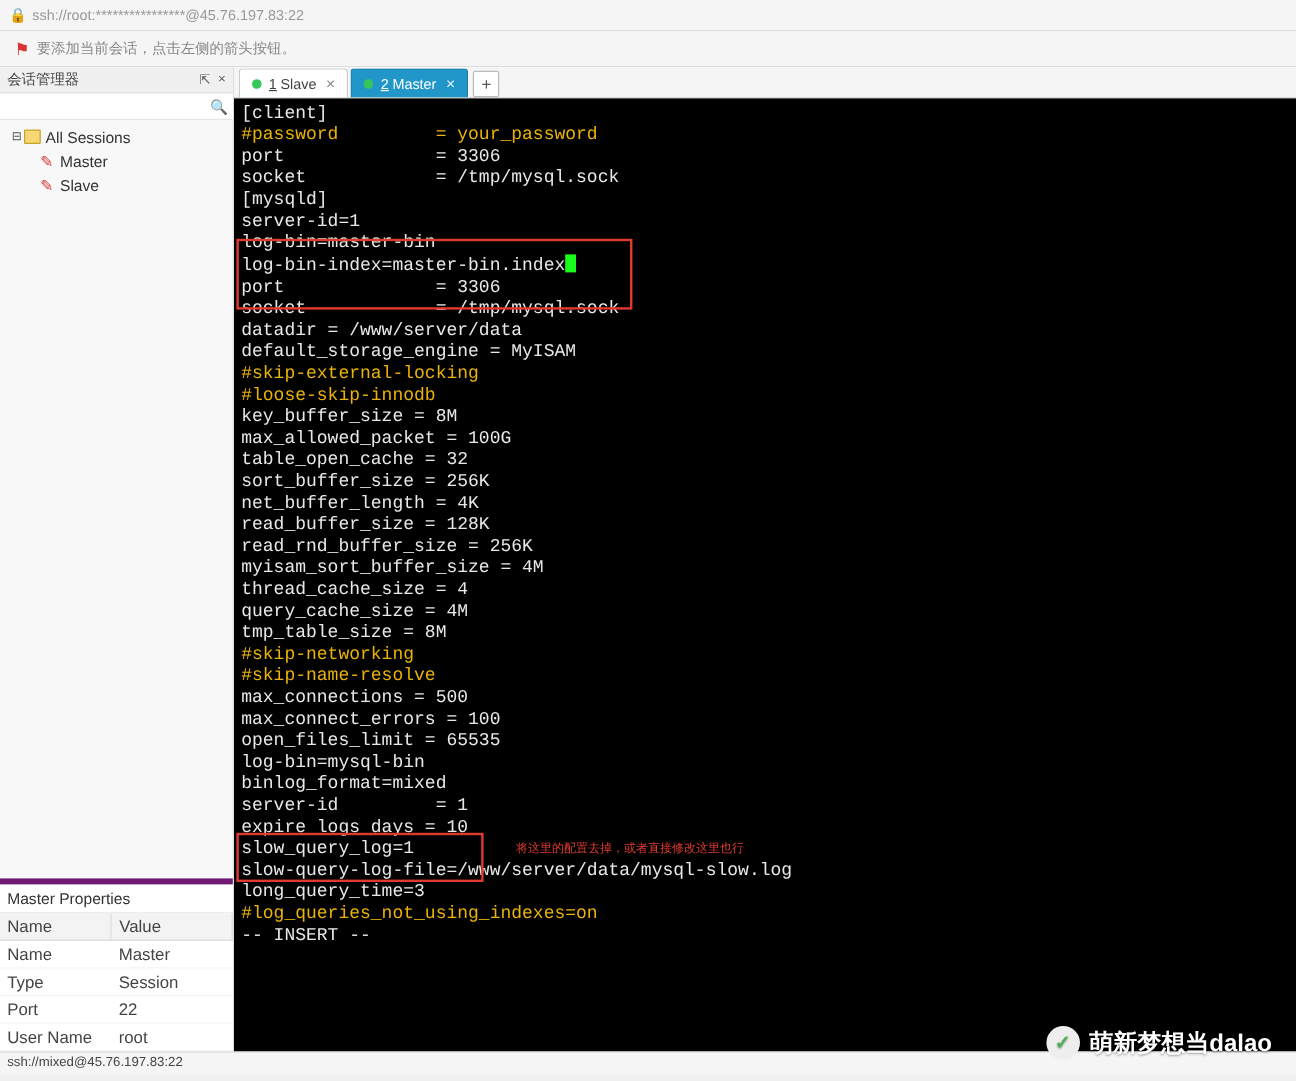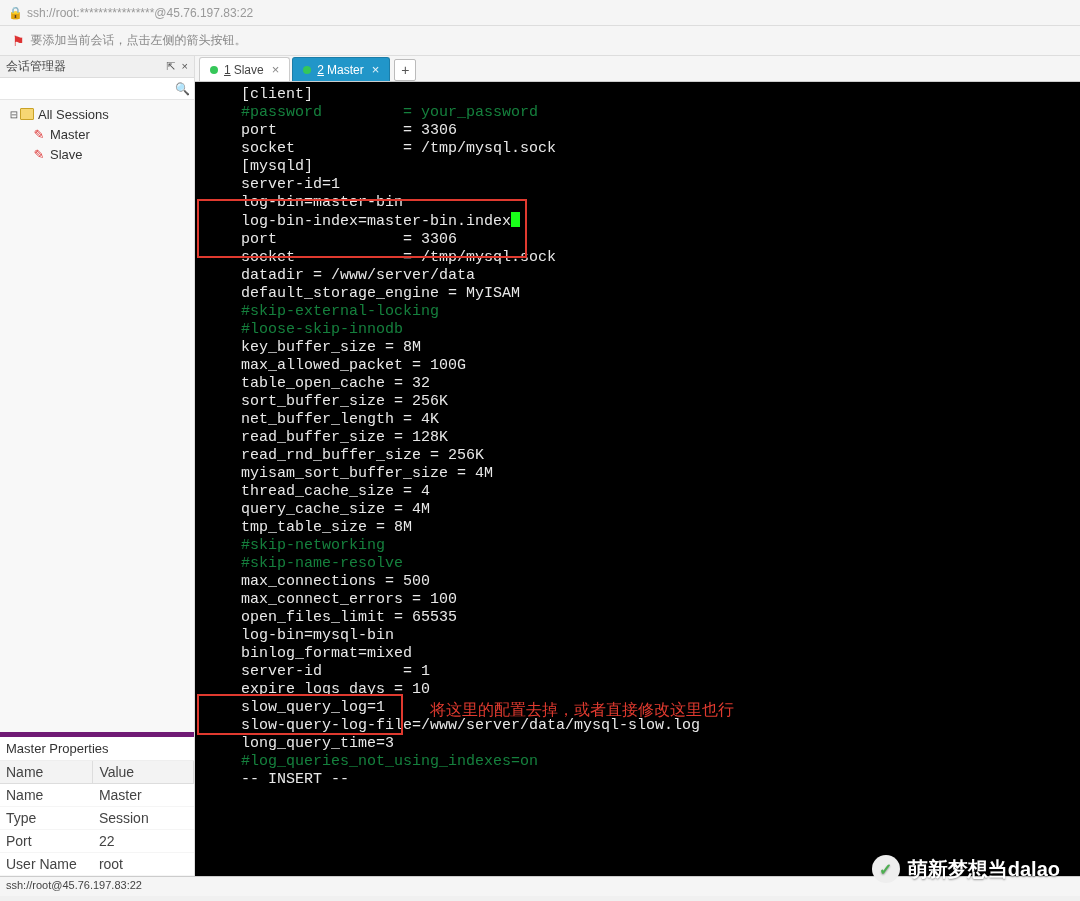--- a/index.html
+++ b/index.html
@@ -31,26 +31,26 @@
   .content { flex: 1; display: flex; flex-direction: column; background: #fff; }
   .tabs { height: 26px; background: #f5f5f5; border-bottom: 1px solid #ccc; display: flex; align-items: flex-end; padding-left: 4px; }
   .tab { height: 24px; display: flex; align-items: center; padding: 0 10px; border: 1px solid #ccc; border-bottom: none; background: #fff; margin-right: 2px; font-size: 12px; color: #444; border-radius: 3px 3px 0 0; position: relative; cursor: pointer;}
   .tab.active { background: #2196c9; color: #fff; border-color: #1b7da8; }
   .dot { width: 8px; height: 8px; border-radius: 50%; background: #35c759; margin-right: 6px; }
   .tab .num { text-decoration: underline; margin-right: 3px; }
   .tab-close { margin-left: 8px; color: #888; font-size: 13px;}
   .tab.active .tab-close { color: #e8f4fa; }
   .tab-add { width: 22px; height: 22px; border: 1px solid #bbb; display:flex; align-items:center; justify-content:center; font-size:14px; color:#555; margin-left:2px; background:#fff; border-radius:2px; cursor:pointer;}
   .terminal { flex: 1; background: #000; color: #fff; font-family: Consolas, "Courier New", monospace; font-size: 15px; line-height: 18px; padding: 4px 6px; position: relative; white-space: pre; overflow: hidden;}
-  .t-line { white-space: pre; margin-left: 40px; }
-  .t-blue { color: #15803d; }
+  .t-line { white-space: pre; }
+  .t-blue { color: #eab308; }
   .t-white { color: #e8e8e8; }
   .hl-box1 { position: absolute; border: 2px solid #e03a2f; left: 197px; top: 199px; width: 330px; height: 59px; pointer-events: none; }
   .hl-box2 { position: absolute; border: 2px solid #e03a2f; left: 197px; top: 694px; width: 206px; height: 41px; pointer-events: none; }
-  .annot { position: absolute; left: 430px; top: 700px; color: #e03a2f; font-family: "SimSun","Segoe UI",sans-serif; font-size: 16px; }
+  .annot { position: absolute; left: 430px; top: 700px; color: #e03a2f; font-family: "SimSun","Segoe UI",sans-serif; font-size: 10px; }
   .cursor-blk { display:inline-block; width:9px; height:15px; background:#19ff19; vertical-align: -2px;}
   .status-bar { height: 20px; background: #f5f5f5; border-top: 1px solid #ccc; font-size: 11px; color: #444; padding: 2px 6px; }
   .watermark { position: absolute; right: 20px; bottom: 18px; color: #fff; font-size: 20px; font-weight: bold; display:flex; align-items:center; text-shadow: 0 1px 2px rgba(0,0,0,0.4);}
   .wm-icon { width:28px; height:28px; border-radius:50%; background:#eee; color:#4caf50; display:inline-flex; align-items:center; justify-content:center; margin-right:8px; font-size:16px;}
 </style>
 </head>
 <body>
 
 <div class="top-bar">
   <span class="lock-icon">🔒</span>
@@ -143,19 +143,19 @@
     </div>
     <div class="terminal" id="term"><div class="t-line t-white">[client]</div><div class="t-line t-blue">#password         = your_password</div><div class="t-line t-white">port              = 3306</div><div class="t-line t-white">socket            = /tmp/mysql.sock</div><div class="t-line t-white"></div><div class="t-line t-white">[mysqld]</div><div class="t-line t-white">server-id=1</div><div class="t-line t-white">log-bin=master-bin</div><div class="t-line t-white">log-bin-index=master-bin.index<span class="cursor-blk"></span></div><div class="t-line t-white">port              = 3306</div><div class="t-line t-white">socket            = /tmp/mysql.sock</div><div class="t-line t-white">datadir = /www/server/data</div><div class="t-line t-white">default_storage_engine = MyISAM</div><div class="t-line t-blue">#skip-external-locking</div><div class="t-line t-blue">#loose-skip-innodb</div><div class="t-line t-white">key_buffer_size = 8M</div><div class="t-line t-white">max_allowed_packet = 100G</div><div class="t-line t-white">table_open_cache = 32</div><div class="t-line t-white">sort_buffer_size = 256K</div><div class="t-line t-white">net_buffer_length = 4K</div><div class="t-line t-white">read_buffer_size = 128K</div><div class="t-line t-white">read_rnd_buffer_size = 256K</div><div class="t-line t-white">myisam_sort_buffer_size = 4M</div><div class="t-line t-white">thread_cache_size = 4</div><div class="t-line t-white">query_cache_size = 4M</div><div class="t-line t-white">tmp_table_size = 8M</div><div class="t-line t-white"></div><div class="t-line t-blue">#skip-networking</div><div class="t-line t-blue">#skip-name-resolve</div><div class="t-line t-white">max_connections = 500</div><div class="t-line t-white">max_connect_errors = 100</div><div class="t-line t-white">open_files_limit = 65535</div><div class="t-line t-white"></div><div class="t-line t-white">log-bin=mysql-bin</div><div class="t-line t-white">binlog_format=mixed</div><div class="t-line t-white">server-id         = 1</div><div class="t-line t-white">expire_logs_days = 10</div><div class="t-line t-white">slow_query_log=1</div><div class="t-line t-white">slow-query-log-file=/www/server/data/mysql-slow.log</div><div class="t-line t-white">long_query_time=3</div><div class="t-line t-blue">#log_queries_not_using_indexes=on</div><div class="t-line t-white">-- INSERT --</div></div>
   </div>
 </div>
 
 <div class="hl-box1"></div>
 <div class="hl-box2"></div>
 <div class="annot">将这里的配置去掉，或者直接修改这里也行</div>
 
 <div class="status-bar">
-  <span>ssh://root@45.76.197.83:22</span>
+  <span>ssh://mixed@45.76.197.83:22</span>
 </div>
 
 <div class="watermark">
   <span class="wm-icon">✓</span>
   <span>萌新梦想当dalao</span>
 </div>
 
 </body></html>

